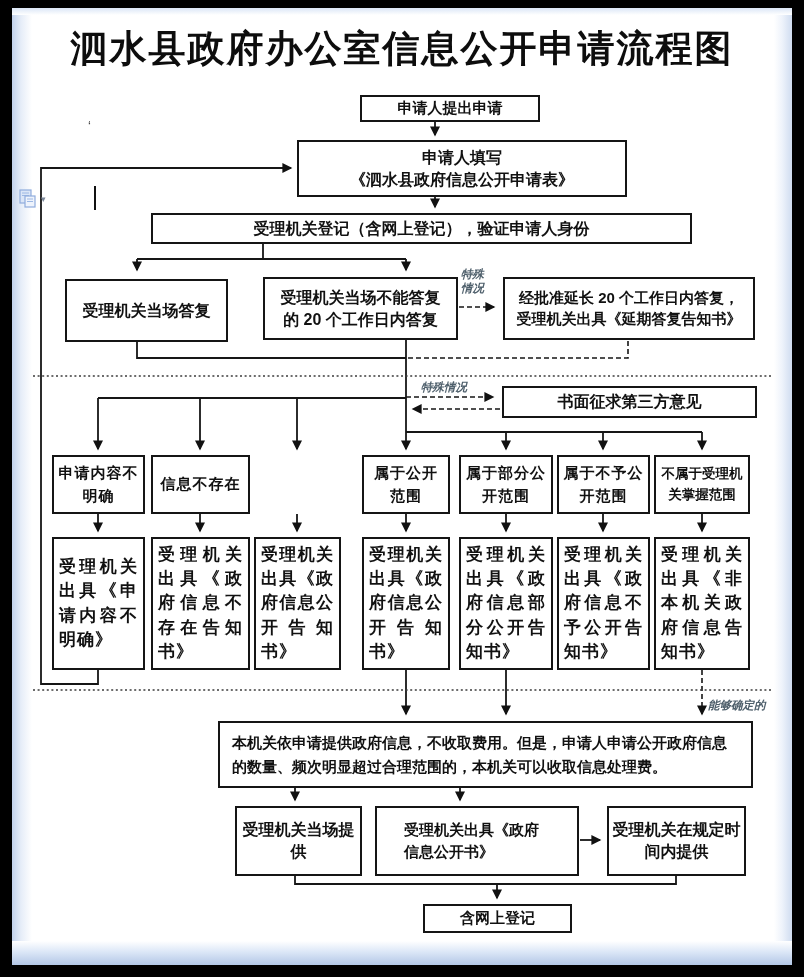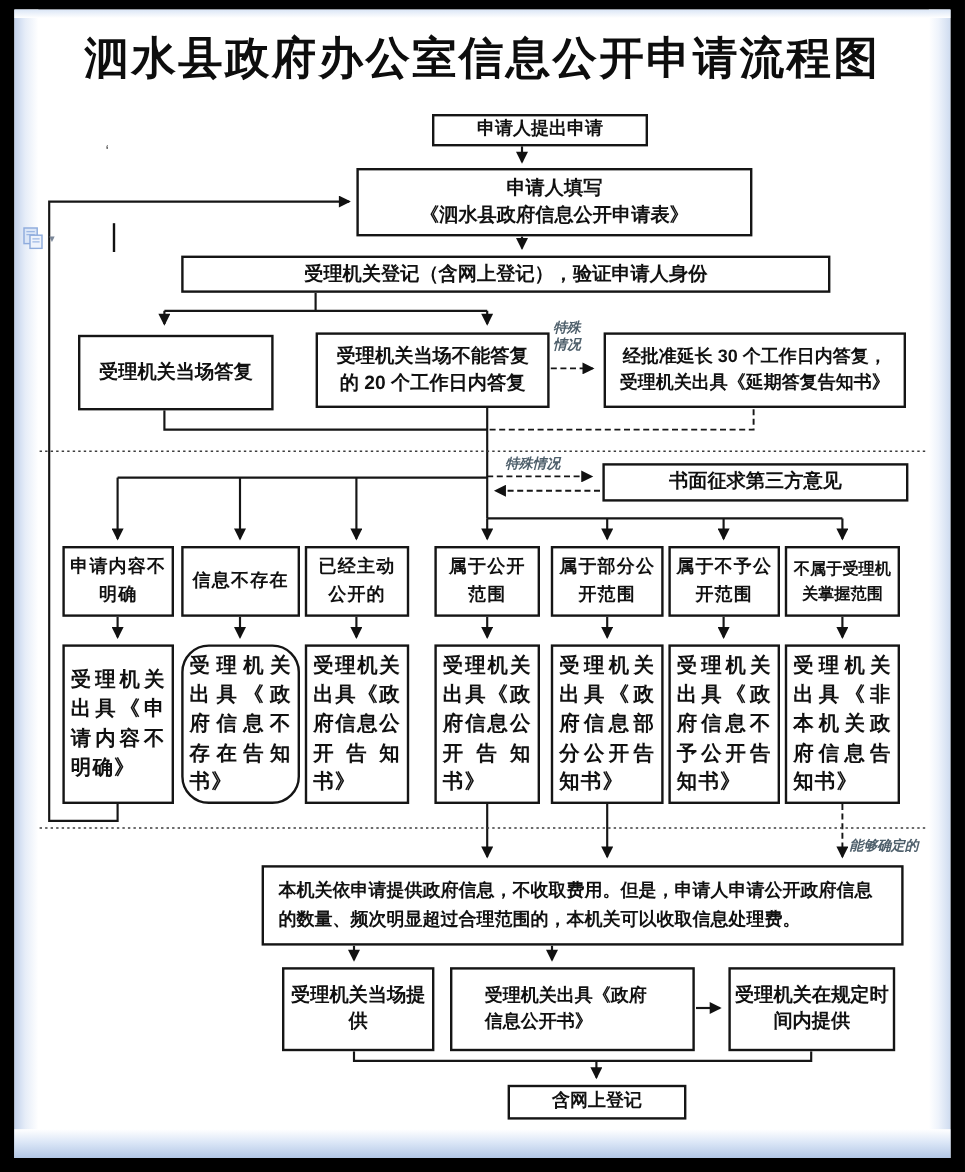--- a/index.html
+++ b/index.html
@@ -145,61 +145,58 @@
   <div class="node" style="left:65px;top:279px;width:163px;height:63px;">
     <span>受理机关当场答复</span>
   </div>
 
   <div class="node" style="left:263px;top:277px;width:195px;height:63px;">
     <span>受理机关当场不能答复</span>
     <span>的 20 个工作日内答复</span>
   </div>
 
   <div class="node" style="left:503px;top:277px;width:252px;height:63px;font-size:15px;">
-    <span>经批准延长 30 个工作日内答复，</span>
+    <span>经批准延长 20 个工作日内答复，</span>
     <span>受理机关出具《延期答复告知书》</span>
   </div>
 
   <div class="script-label" style="left:461px;top:268px;text-align:center;">
     <div>特殊</div>
     <div>情况</div>
   </div>
 
   <div class="script-label" style="left:421px;top:381px;">特殊情况</div>
 
   <div class="node" style="left:502px;top:386px;width:255px;height:32px;">
     <span>书面征求第三方意见</span>
   </div>
 
   <div class="node condbox" style="left:52px;top:455px;width:93px;height:59px;">
     <span>申请内容不明确</span>
   </div>
   <div class="node condbox" style="left:151px;top:455px;width:99px;height:59px;">
     <span>信息不存在</span>
   </div>
-  <div class="node condbox" style="left:254px;top:455px;width:87px;height:59px;">
-    <span>已经主动公开的</span>
-  </div>
   <div class="node condbox" style="left:362px;top:455px;width:88px;height:59px;">
     <span>属于公开范围</span>
   </div>
   <div class="node condbox" style="left:459px;top:455px;width:94px;height:59px;">
     <span>属于部分公开范围</span>
   </div>
   <div class="node condbox" style="left:557px;top:455px;width:93px;height:59px;">
     <span>属于不予公开范围</span>
   </div>
   <div class="node condbox" style="left:654px;top:455px;width:96px;height:59px;font-size:13.5px;letter-spacing:0;">
     <span>不属于受理机关掌握范围</span>
   </div>
 
   <div class="node" style="left:52px;top:537px;width:93px;height:133px;">
     <span class="wrapbox">受理机关出具《申请内容不明确》</span>
   </div>
-  <div class="node" style="left:151px;top:537px;width:99px;height:133px;border-radius:23px;">
+  <div class="node" style="left:151px;top:537px;width:99px;height:133px;">
     <span class="wrapbox">受理机关出具《政府信息不存在告知书》</span>
   </div>
   <div class="node" style="left:254px;top:537px;width:87px;height:133px;">
     <span class="wrapbox">受理机关出具《政府信息公开告知书》</span>
   </div>
   <div class="node" style="left:362px;top:537px;width:88px;height:133px;">
     <span class="wrapbox">受理机关出具《政府信息公开告知书》</span>
   </div>
   <div class="node" style="left:459px;top:537px;width:94px;height:133px;">
     <span class="wrapbox">受理机关出具《政府信息部分公开告知书》</span>

